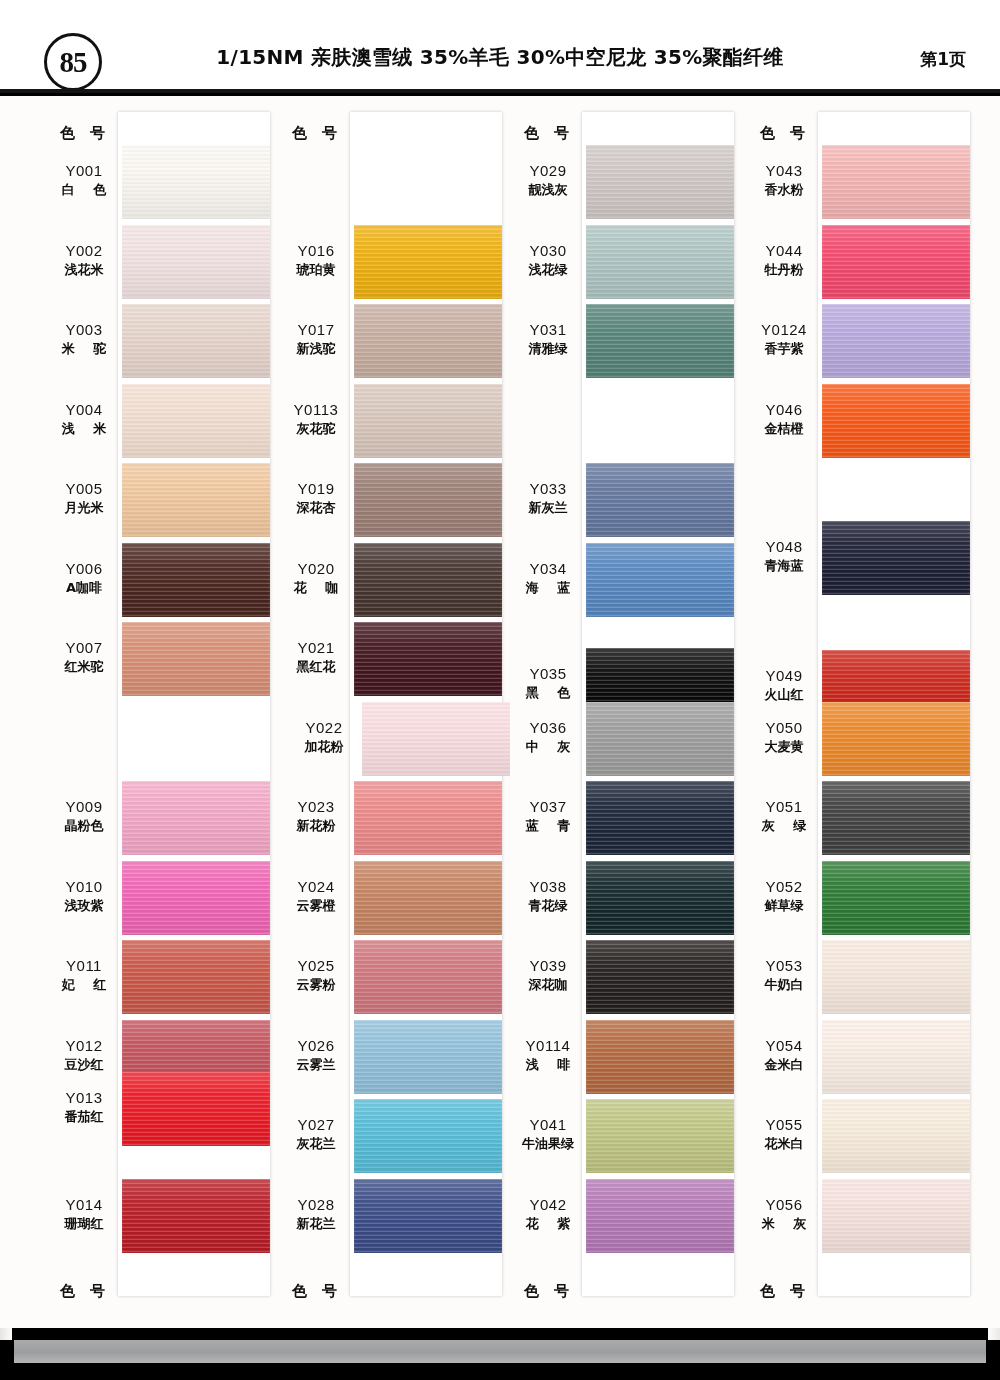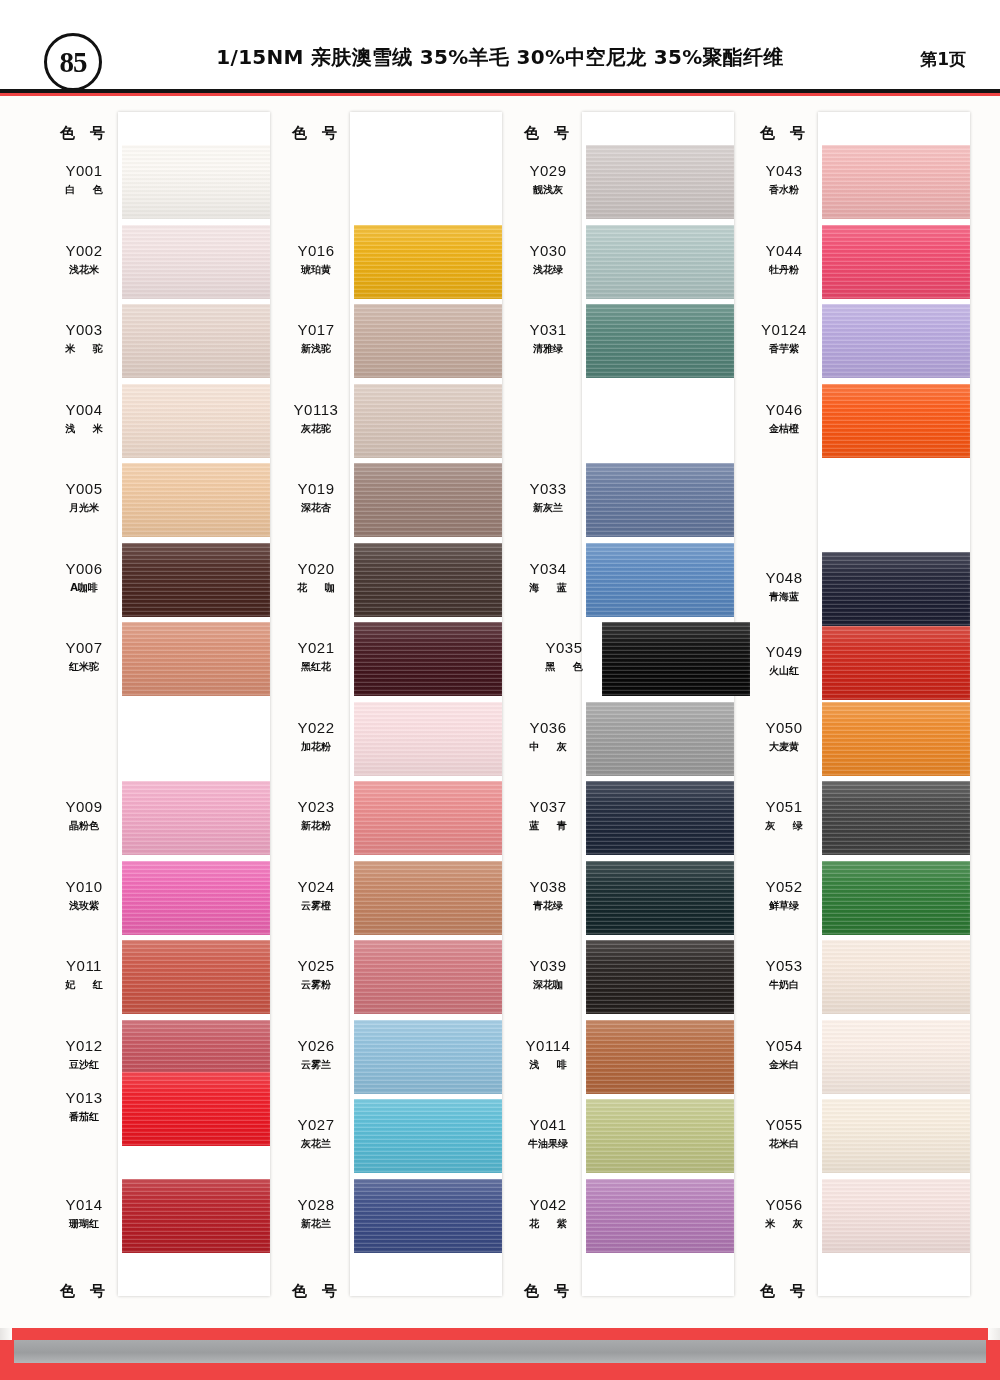--- a/index.html
+++ b/index.html
@@ -5,21 +5,21 @@
   html,body{margin:0;padding:0;}
   body{
     width:1000px;height:1380px;
     background:#ffffff;
     font-family:"Liberation Sans","DejaVu Sans",sans-serif;
     position:relative;
     overflow:hidden;
   }
   .page{
     position:absolute;inset:0;
-    background:#ef4444;
+    background:#000000;
   }
 
   
   .header{
     position:absolute;left:0;top:0;width:1000px;height:92px;
     background:#ffffff;
   }
   .page-badge{
     position:absolute;left:44px;top:33px;
     width:52px;height:52px;border-radius:50%;
@@ -84,21 +84,21 @@
     position:absolute;left:8px;top:16px;width:72px;
     text-align:center;
   }
   .code{
     font-family:"Liberation Sans","DejaVu Sans",sans-serif;
     font-size:15px;color:#151515;letter-spacing:.5px;
     line-height:19px;white-space:nowrap;
   }
   .cname{
     font-family:"DejaVu Sans","Liberation Sans",sans-serif;
-    font-weight:bold;font-size:10px;color:#101010;
+    font-weight:bold;font-size:13px;color:#101010;
     line-height:20px;white-space:nowrap;
   }
   .cname.sp{letter-spacing:7px;padding-left:7px;}
 
   .swatch{
     position:absolute;left:82px;top:0;
     width:148px;height:74px;
     overflow:hidden;
   }
   .swatch .base{
@@ -389,21 +389,21 @@
             <div class="code">Y021</div>
             <div class="cname">黑红花</div>
           </div>
           <div class="swatch" title="Y021 黑红花">
             <div class="base" style="background: rgb(67, 21, 29);"></div>
             <div class="threads"></div>
             <div class="sheen"></div>
             <div class="fuzz"></div>
           </div>
         </div>
-        <div class="row" style="top: 605.5px;">
+        <div class="row" style="top: 605.5px; margin-left: 8px;">
           <div class="row-labels">
             <div class="code">Y022</div>
             <div class="cname">加花粉</div>
           </div>
           <div class="swatch" title="Y022 加花粉">
             <div class="base" style="background: rgb(250, 221, 224);"></div>
             <div class="threads"></div>
             <div class="sheen"></div>
             <div class="fuzz"></div>
           </div>
@@ -538,21 +538,21 @@
             <div class="code">Y034</div>
             <div class="cname sp">海 蓝</div>
           </div>
           <div class="swatch" title="Y034 海 蓝">
             <div class="base" style="background: rgb(88, 135, 191);"></div>
             <div class="threads"></div>
             <div class="sheen"></div>
             <div class="fuzz"></div>
           </div>
         </div>
-        <div class="row" style="top: 526px; margin-left: 16px;">
+        <div class="row" style="top: 552px;">
           <div class="row-labels">
             <div class="code">Y035</div>
             <div class="cname sp">黑 色</div>
           </div>
           <div class="swatch" title="Y035 黑 色">
             <div class="base" style="background: rgb(8, 8, 8);"></div>
             <div class="threads"></div>
             <div class="sheen"></div>
             <div class="fuzz"></div>
           </div>
@@ -687,33 +687,33 @@
             <div class="code">Y046</div>
             <div class="cname">金桔橙</div>
           </div>
           <div class="swatch" title="Y046 金桔橙">
             <div class="base" style="background: rgb(251, 86, 19);"></div>
             <div class="threads"></div>
             <div class="sheen"></div>
             <div class="fuzz"></div>
           </div>
         </div>
-        <div class="row" style="top: 456px;">
+        <div class="row" style="top: 425px;">
           <div class="row-labels">
             <div class="code">Y048</div>
             <div class="cname">青海蓝</div>
           </div>
           <div class="swatch" title="Y048 青海蓝">
             <div class="base" style="background: rgb(29, 31, 51);"></div>
             <div class="threads"></div>
             <div class="sheen"></div>
             <div class="fuzz"></div>
           </div>
         </div>
-        <div class="row" style="top: 530px;">
+        <div class="row" style="top: 554px;">
           <div class="row-labels">
             <div class="code">Y049</div>
             <div class="cname">火山红</div>
           </div>
           <div class="swatch" title="Y049 火山红">
             <div class="base" style="background: rgb(207, 36, 24);"></div>
             <div class="threads"></div>
             <div class="sheen"></div>
             <div class="fuzz"></div>
           </div>

